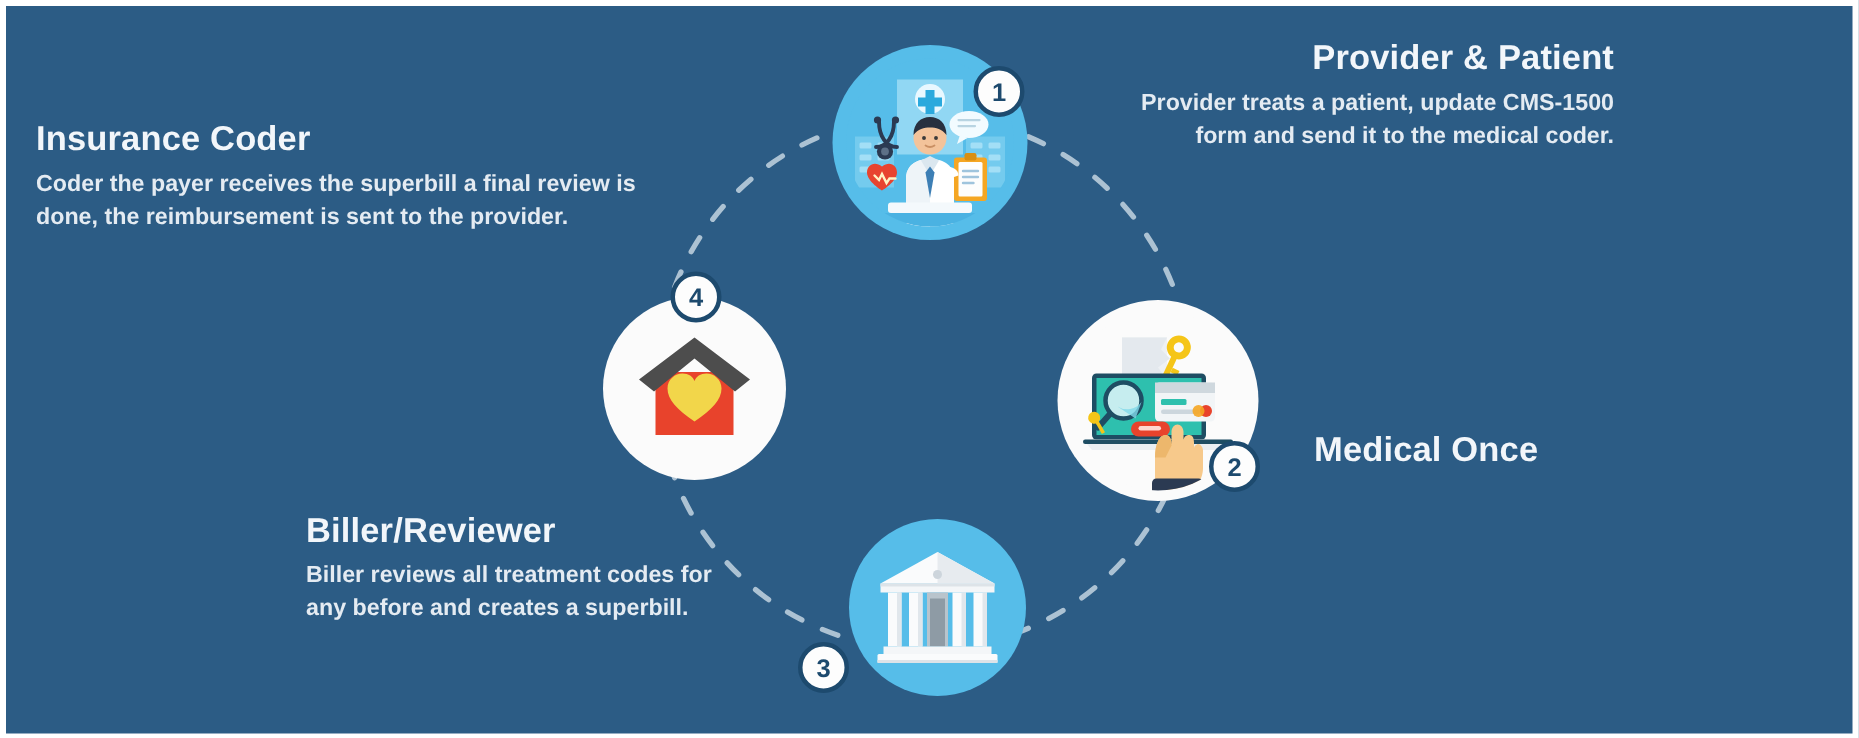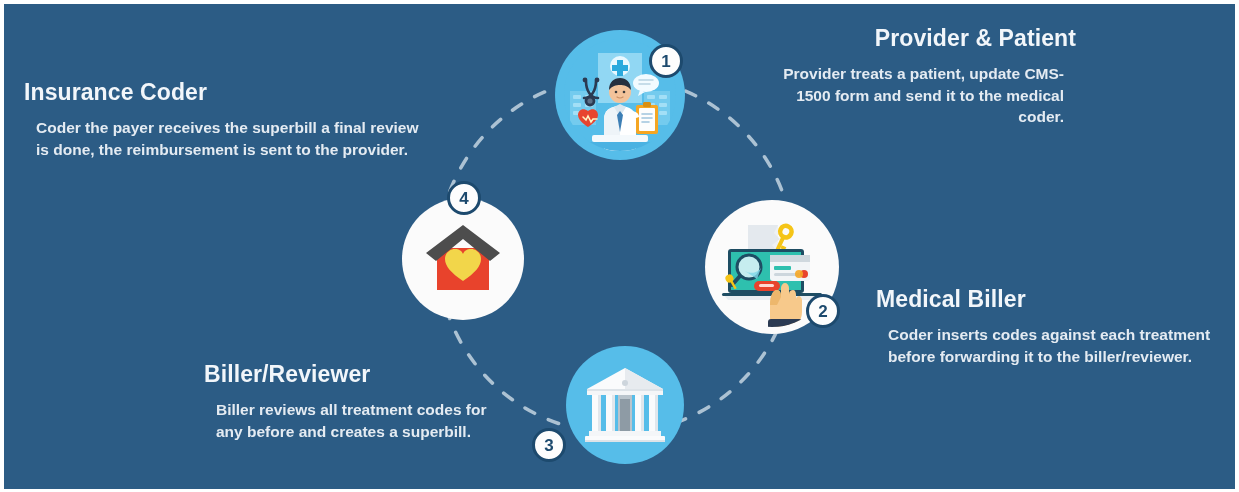--- a/index.html
+++ b/index.html
@@ -90,30 +90,30 @@
   .block { position: absolute; }
   .block h2 {
     margin: 0 0 7px 0;
     font-size: 23px;
     font-weight: bold;
     color: #f2f6fa;
     letter-spacing: 0.1px;
     line-height: 1.1;
   }
   .block p {
-    margin: 12px;
+    margin: 0;
     font-size: 15.5px;
     color: #e4ebf2;
     line-height: 1.38;
     font-weight: bold;
   }
 
   #block-1 { left: 742px; top: 22px; width: 330px; text-align: right; }
   #block-2 { left: 872px; top: 283px; width: 350px; }
-  #block-3 { left: 200px; top: 358px; width: 300px; }
+  #block-3 { left: 200px; top: 337px; width: 300px; }
   #block-4 { left: 20px; top: 76px; width: 420px; }
 </style>
 </head>
 <body>
 
 <div id="infographic">
   <div class="panel">
 
     <svg class="dash-ring" viewBox="0 0 1231 485" xmlns="http://www.w3.org/2000/svg">
       <circle cx="612" cy="251" r="178" fill="none" stroke="#c3d4e1" stroke-width="3.5" stroke-linecap="round" stroke-dasharray="11 15" opacity="0.85"></circle>
@@ -300,22 +300,21 @@
       </svg>
     </div>
     <div class="badge" id="badge-4">4</div>
 
     <div class="block" id="block-1">
       <h2>Provider &amp; Patient</h2>
       <p>Provider treats a patient, update CMS-1500 form and send it to the medical coder.</p>
     </div>
 
     <div class="block" id="block-2">
-      <h2>Medical Biller</h2>
-      <p>Coder inserts codes against each treatment before forwarding it to the biller/reviewer.</p>
+      <h2>Medical Once</h2>
     </div>
 
     <div class="block" id="block-3">
       <h2>Biller/Reviewer</h2>
       <p>Biller reviews all treatment codes for any before and creates a superbill.</p>
     </div>
 
     <div class="block" id="block-4">
       <h2>Insurance Coder</h2>
       <p>Coder the payer receives the superbill a final review is done, the reimbursement is sent to the provider.</p>

